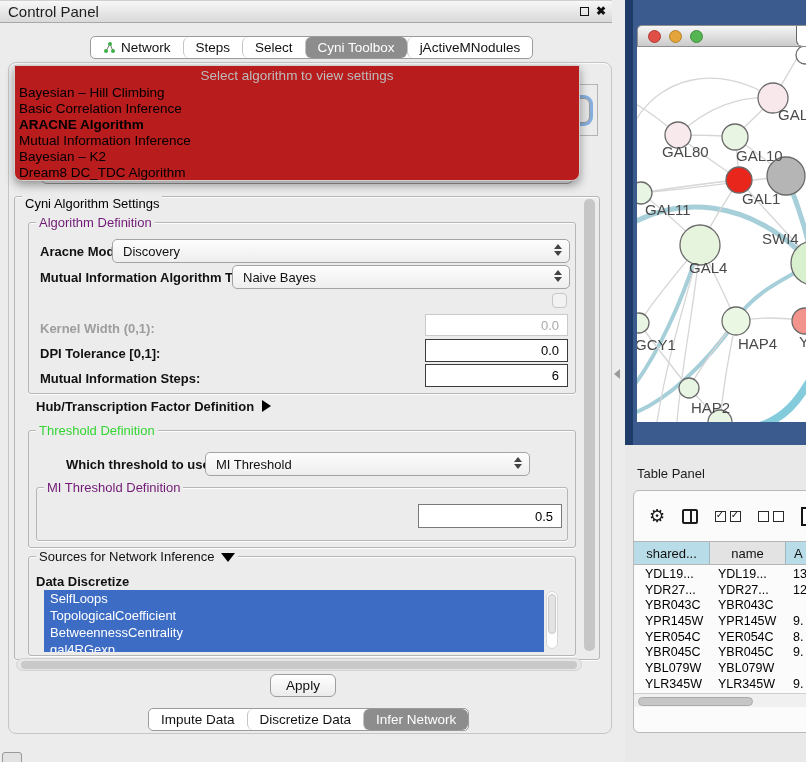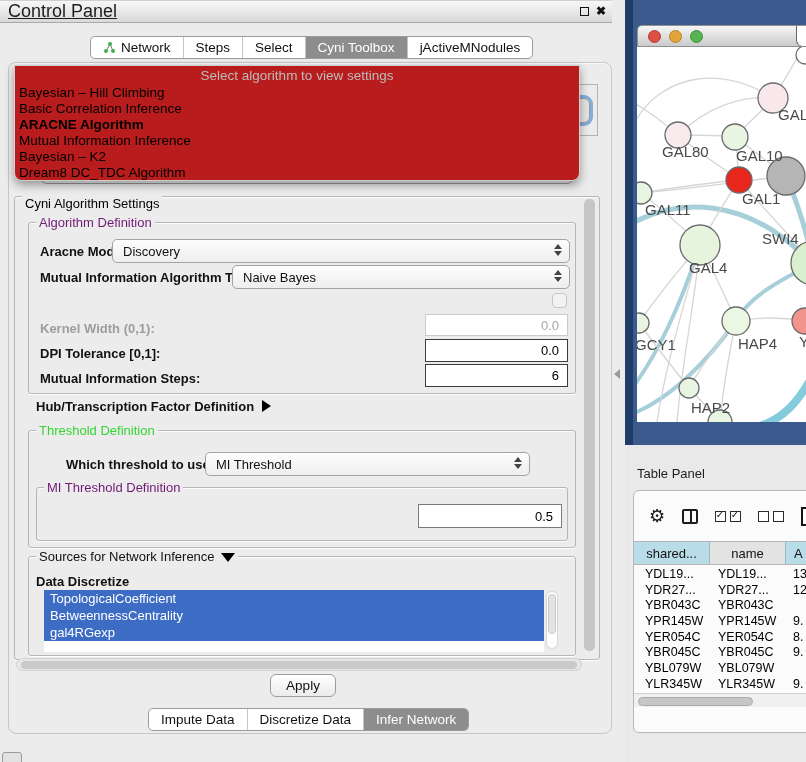--- a/index.html
+++ b/index.html
@@ -6,29 +6,29 @@
   html,body { width:806px; height:762px; overflow:hidden; background:#ececec;
               font-family:"Liberation Sans", sans-serif; }
   .abs { position:absolute; }
   #stage { position:relative; width:806px; height:762px; }
 
   
   #titlebar { left:0; top:8; width:612px; height:23px;
     background:linear-gradient(#f7f7f7,#d9d9d9);
     border-top:1px solid #d0d0d0; border-bottom:1px solid #a8a8a8;
     display:flex; align-items:center; }
-  #titlebar .t { font-size:18px; color:#1d1d1d; margin-left:8px;text-decoration:underline; }
+  #titlebar .t { font-size:15px; color:#1d1d1d; margin-left:8px; }
   .winbtns { position:absolute; right:6px; top:4px; display:flex; gap:7px; align-items:center; }
   .float-box { width:9px; height:9px; border:1.7px solid #111; }
   .close-x { font-size:12px; font-weight:bold; color:#111; line-height:12px; }
 
   .tabgroup { display:flex; border:1px solid #9b9b9b; border-radius:5px; overflow:hidden;
     background:#fff; height:23px; }
   .tab { display:flex; align-items:center; gap:5px; padding:0 12px; font-size:13.5px;
-    color:#111; border-left:1px solid #c4c4c4; white-space:nowrap; }
+    color:#111; border-left:1px solid #c4c4c4; white-space:nowrap;border-radius:6px; }
   .tab:first-child { border-left:none; }
   .tab.sel { background:#8d8d8d; color:#fff; }
 
   #panel-outer { left:8px; top:62px; width:604px; height:672px; background:#ececec;
     border:1px solid #c6c6c6; border-radius:8px; box-shadow:inset 0 1px 0 #fafafa; }
 
   
   .frag { z-index:5; }
   #frag-group1 { left:552px; top:84px; width:46px; height:52px; border:1px solid #b3b3b3; background:#ececec; }
   #frag-combo-blue { left:548px; top:98px; width:42px; height:25px; border-radius:6px;
@@ -260,20 +260,21 @@
   <div class="field strong" style="left:418px; top:504px; width:144px; height:24px; border-width:1px; border-color:#7a7a7a;">
     <span>0.5</span>
   </div>
 
   <div class="abs group" style="left:28px; top:556px; width:548px; height:100px;"></div>
   <div class="legend abs" style="left:36px; top:549px; color:#111;">
     <span>Sources for Network Inference</span><span class="tri-down"></span>
   </div>
   <div class="lbl" style="left:36px; top:574px;">Data Discretize</div>
   <div id="attr-list" class="abs">
+      <div class="attr-item">SelfLoops</div>
       <div class="attr-item">TopologicalCoefficient</div>
       <div class="attr-item">BetweennessCentrality</div>
       <div class="attr-item">gal4RGexp</div>
     </div>
   <div class="abs" style="left:546px; top:591px; width:12px; height:58px; background:#fdfdfd; border:1px solid #d8d8d8; border-radius:6px;">
     <div style="margin:2px auto 0; width:8px; height:40px; background:#e3e3e3; border:1px solid #c9c9c9; border-radius:4px;"></div>
   </div>
 
   <div class="abs hscroll-track" style="left:16px; top:658px; width:566px; height:13px;">
     <div class="hscroll-thumb" style="margin:1.5px 4px; height:8px;"></div>

